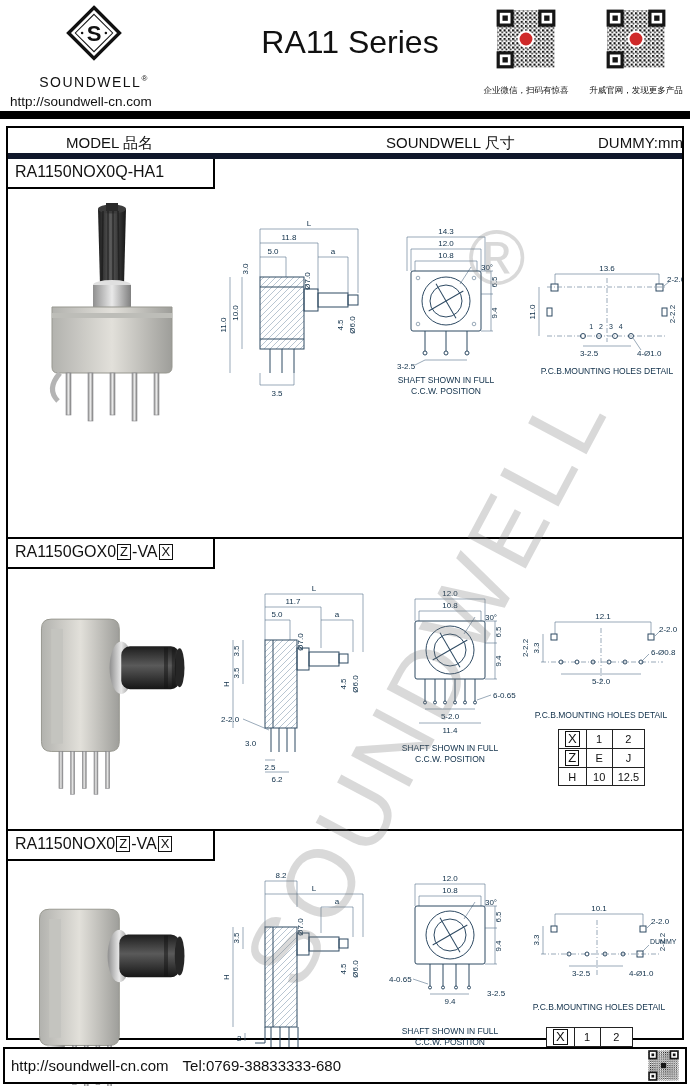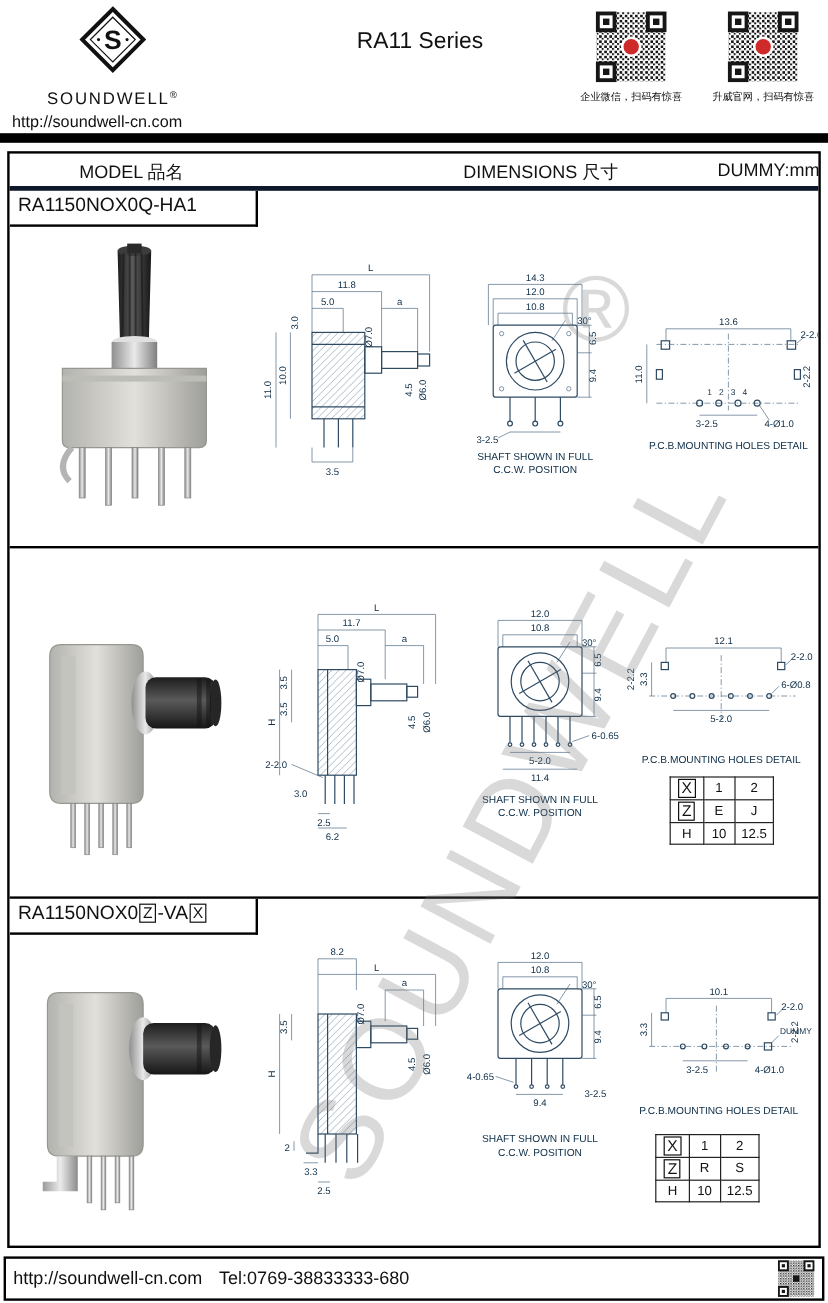--- a/index.html
+++ b/index.html
@@ -7,37 +7,37 @@
 body{font-family:"Liberation Sans","DejaVu Sans",sans-serif;color:#111}
 .page{position:relative;width:690px;height:1086px;background:#fff;overflow:hidden}
 
 
 .logo-block{position:absolute;left:10px;top:5px;width:168px;text-align:center}
 .logo-mark{display:block;margin:0 auto;width:56px;height:56px}
 .logo-name{font-size:14px;letter-spacing:1.5px;margin-top:13px}
 .reg{font-size:8px;vertical-align:super}
 .logo-url{font-size:13.5px;margin-top:4px;text-align:left}
 .title-block{position:absolute;left:200px;top:24px;width:300px;text-align:center}
-.series-title{font-size:19px}
+.series-title{font-size:32px}
 .series-subtitle{font-size:19px;letter-spacing:1px;margin-top:8px}
 .qr-item{position:absolute;top:8px;width:96px;text-align:center}
 .qr1{left:478px}.qr2{left:588px}
 .qr{width:62px;height:62px;display:block;margin:0 auto}
-.qr-caption{font-size:8.5px;margin-top:5px;white-space:nowrap}
+.qr-caption{font-size:8.5px;margin-top:15px;white-space:nowrap}
 .black-bar{position:absolute;left:0;top:111px;width:690px;height:8px;background:#000}
 
 
 .content-box{position:absolute;left:6px;top:126px;width:678px;height:914px;border:2px solid #000;background:#fff}
-.content-header{position:relative;height:31px;border-bottom:4px solid #0f172a}
+.content-header{position:relative;height:31px;border-bottom:6px solid #0f172a}
 .ch-model{position:absolute;left:58px;top:6px;font-size:15px}
 .ch-dims{position:absolute;left:378px;top:6px;font-size:15px}
 .ch-unit{position:absolute;left:590px;top:6px;font-size:15px}
 .sec{position:relative;border-bottom:2px solid #000;overflow:hidden}
 .sec:last-child{border-bottom:none}
-.s1{height:298px}.s2{height:292px}.s3{height:350px}
+.s1{height:380px}.s2{height:292px}.s3{height:350px}
 .model-box{width:207px;height:30px;border-right:2px solid #000;border-bottom:2px solid #000;font-size:16px;line-height:26px;padding-left:7px;background:#fff;position:relative;z-index:2}
 .boxed{display:inline-block;border:1px solid #111;padding:0 2px;margin:0 1px;font-size:13px;line-height:14px;vertical-align:1px}
 .photo{position:absolute;z-index:1}
 .photo-1{left:10px;top:34px;width:190px;height:250px}
 .photo-2{left:14px;top:34px;width:180px;height:245px}
 .photo-3{left:14px;top:36px;width:180px;height:245px}
 .drawings{position:absolute;left:207px;top:0;width:470px;height:292px;z-index:1}
 .param-table{position:absolute;z-index:3;border-collapse:collapse;background:#fff}
 .param-table td{border:1px solid #222;font-size:11px;text-align:center;padding:1px 5px;height:18px;min-width:26px}
 .pt-2{left:550px;top:190px}
@@ -135,30 +135,30 @@
           <rect x="2" y="2" width="54" height="54" fill="url(#qrp)"></rect>
       <rect x="3" y="3" width="13" height="13" fill="#fff" stroke="#161616" stroke-width="3"></rect>
           <rect x="7" y="7" width="5" height="5" fill="#161616"></rect>
       <rect x="42" y="3" width="13" height="13" fill="#fff" stroke="#161616" stroke-width="3"></rect>
           <rect x="46" y="7" width="5" height="5" fill="#161616"></rect>
       <rect x="3" y="42" width="13" height="13" fill="#fff" stroke="#161616" stroke-width="3"></rect>
           <rect x="7" y="46" width="5" height="5" fill="#161616"></rect>
       <circle cx="29" cy="29" r="8" fill="#fff"></circle>
           <circle cx="29" cy="29" r="6" fill="#cf2a2a"></circle>
     </svg>
-    <div class="qr-caption">升威官网，扫码有惊喜</div>
+    <div class="qr-caption">升威官网，发现更多产品</div>
   </div>
 </header>
 
 <div class="black-bar"></div>
 
 <div class="content-box">
   <div class="content-header">
     <span class="ch-model">MODEL 品名</span>
-    <span class="ch-dims">DIMENSIONS 尺寸</span>
+    <span class="ch-dims">SOUNDWELL 尺寸</span>
     <span class="ch-unit">DUMMY:mm</span>
   </div>
 
   <section class="sec s1">
     <div class="model-box"><span>RA1150NOX0Q-HA1</span></div>
 
     <svg class="photo photo-1" viewBox="0 0 190 250">
       <path d="M80,16 h28 l-2,76 h-24 z" fill="url(#gShaft)"></path>
       <ellipse cx="94" cy="16" rx="14" ry="4.5" fill="#3c3c3c"></ellipse>
       <rect x="88" y="10" width="12" height="8" fill="#2a2a2a"></rect>
@@ -289,20 +289,21 @@
         <line class="tn" x1="36" y1="72" x2="84" y2="72"></line>
         <text x="42" y="82" text-anchor="middle">3-2.5</text>
         <line class="tn" x1="86" y1="64" x2="94" y2="76"></line>
         <text x="90" y="82">4-Ø1.0</text>
         <text class="cap" x="60" y="100" text-anchor="middle">P.C.B.MOUNTING HOLES DETAIL</text>
       </g>
     </svg>
   </section>
 
   <section class="sec s2">
+    <div class="model-box"><span>RA1150GOX0</span><span class="boxed">Z</span><span>-VA</span><span class="boxed">X</span></div>
 
     <svg class="photo photo-2" viewBox="0 0 185 245">
       <path d="M30,44 h60 q10,0 10,10 v116 q0,10 -10,10 h-60 q-10,0 -10,-10 v-116 q0,-10 10,-10 z" fill="url(#gBody)" stroke="#97978f"></path>
       <rect x="30" y="54" width="12" height="118" fill="#c4c4bf"></rect>
       <ellipse cx="102" cy="94" rx="12" ry="27" fill="url(#gMetal)"></ellipse>
       <rect x="102" y="72" width="60" height="44" rx="9" fill="url(#gShaftV)"></rect>
       <ellipse cx="162" cy="94" rx="5" ry="20" fill="#262626"></ellipse>
       <rect x="146" y="73" width="4" height="42" fill="#111" opacity="0.5"></rect>
           <rect x="154" y="74" width="4" height="40" fill="#111" opacity="0.5"></rect>
       <g fill="url(#gMetal)" stroke="#86868a" stroke-width="0.6">

